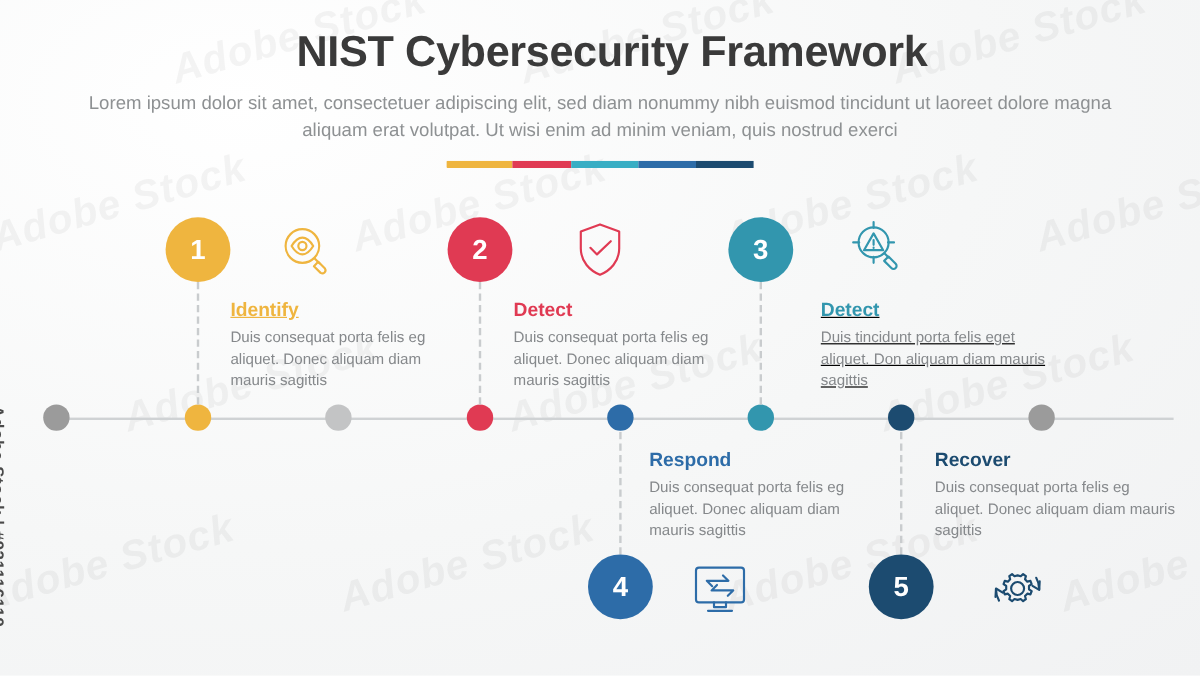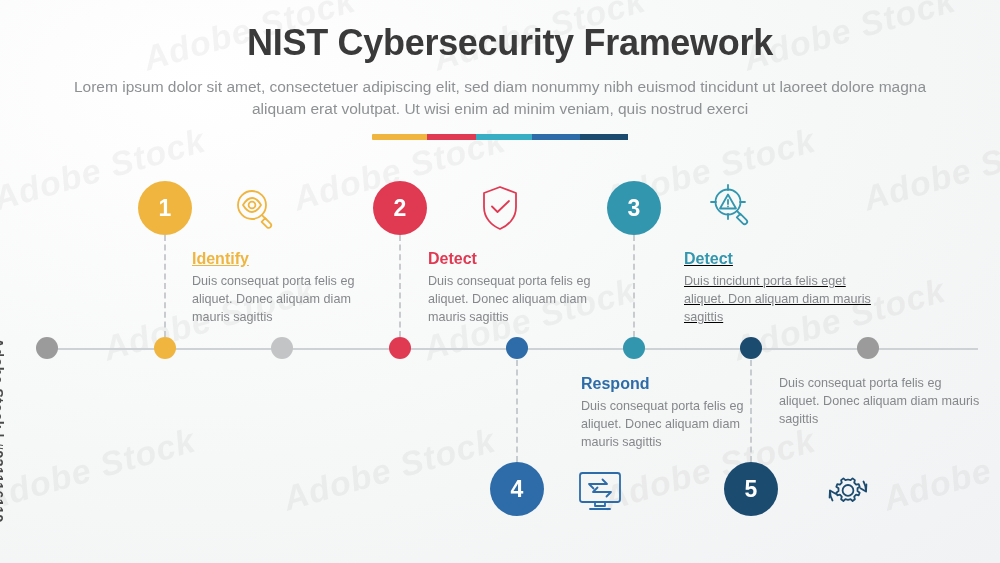--- a/index.html
+++ b/index.html
@@ -159,33 +159,34 @@
     <div class="node">
       <div class="connector" style="left: 517px; top: 360px; height: 102px;"></div>
       <div class="num-circle" style="left: 517px; top: 462px; background: rgb(45, 108, 168);">4</div>
       <div class="node-icon" style="left: 572px; top: 463px;"><svg viewBox="0 0 56 56" width="56" height="56">
           <rect x="8" y="10" width="40" height="29" rx="2.5" fill="none" stroke="#2D6CA8" stroke-width="1.8" stroke-linecap="round" stroke-linejoin="round"></rect>
           <path d="M23 39v4h10v-4" fill="none" stroke="#2D6CA8" stroke-width="1.8" stroke-linecap="round" stroke-linejoin="round"></path>
           <path d="M18 46h20" fill="none" stroke="#2D6CA8" stroke-width="1.8" stroke-linecap="round" stroke-linejoin="round"></path>
           <path d="M17 21h18l-4.5-4.5M17 21l4.5 4.5" fill="none" stroke="#2D6CA8" stroke-width="1.8" stroke-linecap="round" stroke-linejoin="round"></path>
           <path d="M39 29H21l4.5-4.5M39 29l-4.5 4.5" fill="none" stroke="#2D6CA8" stroke-width="1.8" stroke-linecap="round" stroke-linejoin="round"></path>
         </svg></div>
-      <div class="node-text" style="left: 541px; top: 375px; width: 200px; margin-left: 40px;">
+      <div class="node-text" style="left: 541px; top: 375px; width: 200px;">
         <div class="node-title" style="color: rgb(45, 108, 168);">Respond</div>
         <div class="node-desc">Duis consequat porta felis eg aliquet. Donec aliquam diam mauris sagittis</div>
       </div>
     </div>
     <div class="node">
       <div class="connector" style="left: 751px; top: 360px; height: 102px;"></div>
       <div class="num-circle" style="left: 751px; top: 462px; background: rgb(28, 75, 112);">5</div>
       <div class="node-icon" style="left: 820px; top: 463px;"><svg viewBox="0 0 56 56" width="56" height="56">
           <path d="M28 16.5l2.6.7 2-1.8 2.3 1.7-.7 2.6 1.9 2 2.6-.6 1 2.6-2.2 1.6v2.8l2.2 1.6-1 2.6-2.6-.6-1.9 2 .7 2.6-2.3 1.7-2-1.8-2.6.7-2.6-.7-2 1.8-2.3-1.7.7-2.6-1.9-2-2.6.6-1-2.6 2.2-1.6v-2.8l-2.2-1.6 1-2.6 2.6.6 1.9-2-.7-2.6 2.3-1.7 2 1.8z" fill="none" stroke="#1C4B70" stroke-width="1.8" stroke-linecap="round" stroke-linejoin="round"></path>
           <circle cx="28" cy="27.4" r="5.4" fill="none" stroke="#1C4B70" stroke-width="1.8" stroke-linecap="round" stroke-linejoin="round"></circle>
           <path d="M43.5 18.5A18.5 18.5 0 0146 28" fill="none" stroke="#1C4B70" stroke-width="1.8" stroke-linecap="round" stroke-linejoin="round"></path>
           <path d="M46.4 21.5L46 28.6l-5.6-3.4" fill="none" stroke="#1C4B70" stroke-width="1.8" stroke-linecap="round" stroke-linejoin="round"></path>
           <path d="M12.5 37.5A18.5 18.5 0 0110 28" fill="none" stroke="#1C4B70" stroke-width="1.8" stroke-linecap="round" stroke-linejoin="round"></path>
           <path d="M9.6 34.5l.4-7.1 5.6 3.4" fill="none" stroke="#1C4B70" stroke-width="1.8" stroke-linecap="round" stroke-linejoin="round"></path>
         </svg></div>
       <div class="node-text" style="left: 779px; top: 375px; width: 205px;">
+        <div class="node-title" style="color: rgb(28, 75, 112);">Recover</div>
         <div class="node-desc">Duis consequat porta felis eg aliquet. Donec aliquam diam mauris sagittis</div>
       </div>
     </div>
   </div>
 
 </body></html>

